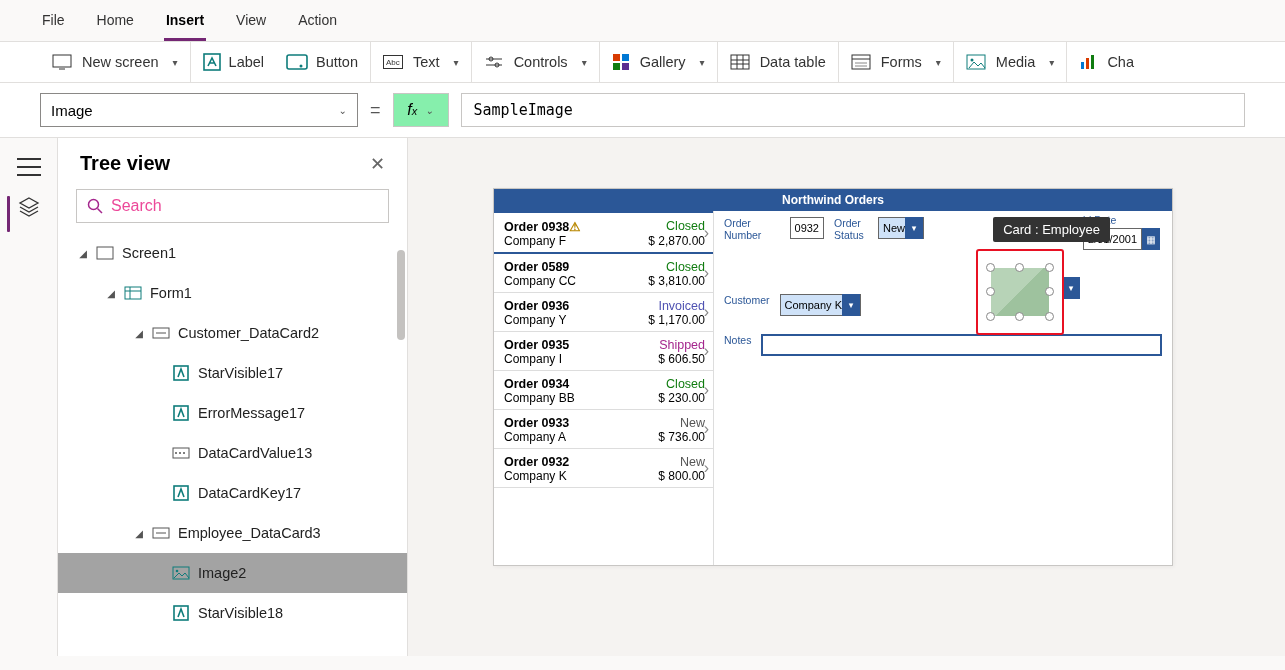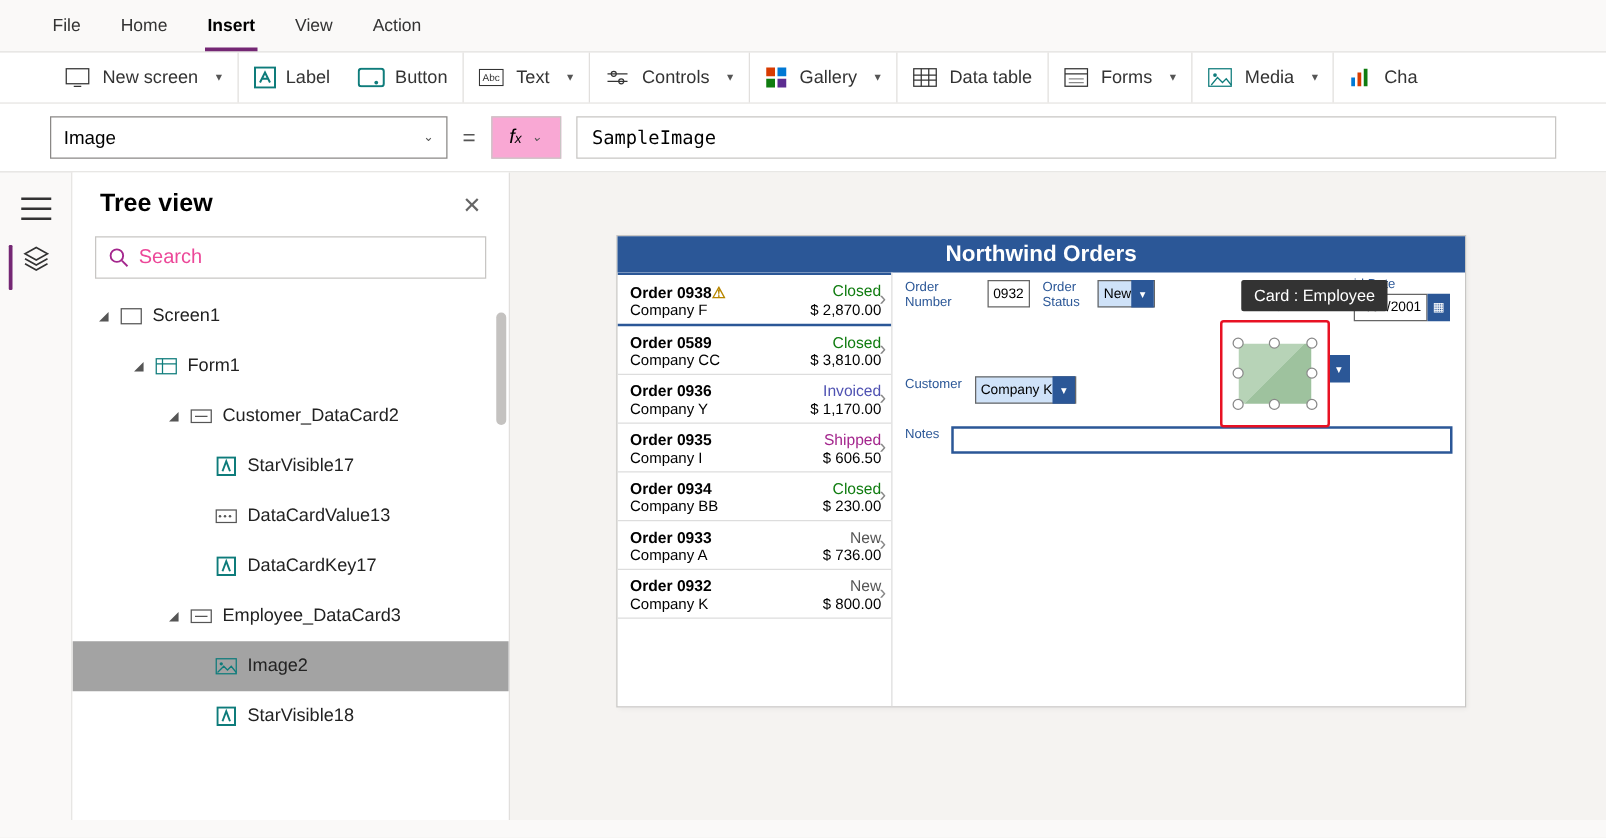--- a/index.html
+++ b/index.html
@@ -14,21 +14,21 @@
 .ribbon { display: flex; align-items: center; border-top: 1px solid #e1dfdd; border-bottom: 1px solid #e1dfdd; background: #fff; height: 42px; padding: 0 40px; gap: 0; font-size: 14.5px; color: #333; }
 .ribbon .group { display: flex; align-items: center; height: 100%; padding: 0 12px; border-right: 1px solid #e1dfdd; gap: 10px; }
 .ribbon .group:last-child { border-right: none; }
 .ribbon svg, .ribbon .ico { flex: none; }
 .chev { font-size: 10px; color: #555; margin-left: 4px; }
 
 
 .formula-row { display: flex; align-items: center; padding: 10px 40px; gap: 12px; border-bottom: 1px solid #e1dfdd; background:#fff; }
 .prop-select { width: 318px; height: 34px; border: 1px solid #8a8886; background: #fff; padding: 0 10px; display:flex; align-items:center; justify-content:space-between; font-size:15px; }
 .eq { font-size: 18px; color:#555; }
-.fx-box { border: 1px solid #c8c6c4; background:#f9a8d4; height: 34px; width: 56px; display:flex; align-items:center; justify-content:center; gap:4px; font-style: italic; }
+.fx-box { border: 1px solid #c8c6c4; background:#86efac; height: 34px; width: 56px; display:flex; align-items:center; justify-content:center; gap:4px; font-style: italic; }
 .formula-input { border: 1px solid #c8c6c4; background:#fff; height: 34px; flex: 1 1 auto; padding: 0 12px; display:flex; align-items:center; font-family: Consolas, monospace; font-size:15px; }
 
 
 .workspace { display:flex; height: calc(670px - 152px); }
 .leftrail { width: 58px; border-right: 1px solid #e1dfdd; display:flex; flex-direction:column; align-items:center; padding-top:20px; gap:20px; }
 .leftrail .railbtn { width:24px; height:18px; display:flex; flex-direction:column; justify-content:space-between; }
 .leftrail .railbtn span { height:2px; background:#333; }
 .layers { position:relative; width:22px; height:22px; }
 .layers svg { position:absolute; top:0; left:0; }
 .layers-marker { position:absolute; left:-11px; top:0; width:3px; height:36px; background:#742774; border-radius:1px; }
@@ -40,21 +40,21 @@
 .tree { overflow-y:auto; flex:1; padding-bottom:10px; }
 .tree-scroll { position:absolute; right:2px; top:112px; width:8px; height:90px; background:#c4c2c0; border-radius:4px; }
 .tree-item { display:flex; align-items:center; height: 40px; gap:8px; cursor:pointer; font-size:14.5px; color:#222; }
 .tree-item .caret { width:10px; color:#555; font-size:10px; text-align:center; }
 .tree-item.selected { background:#a3a3a3; }
 .ti-ico { width:18px; height:18px; display:flex; align-items:center; justify-content:center; }
 .ti-ico svg { display:block; }
 
 .canvas { flex:1; background:#f5f3f1; position:relative; }
 .app-frame { position:absolute; left:85px; top:50px; width:680px; height:378px; background:#fff; border:1px solid #c8c6c4; box-shadow:1px 1px 4px rgba(0,0,0,0.05); display:flex; flex-direction:column; }
-.app-header { background:#2b5797; color:#fff; font-weight:700; text-align:center; padding:4px 0; font-size:18px; }
+.app-header { background:#2b5797; color:#fff; font-weight:700; text-align:center; padding:4px 0; font-size:12px; }
 .app-body { flex:1; display:flex; }
 .orders-list { width:220px; border-right:1px solid #ddd; overflow:hidden; }
 .order-row { border-bottom:1px solid #ddd; padding:6px 8px 4px 10px; display:flex; flex-direction:column; gap:0; position:relative; }
 .order-row.sel { border-top:2px solid #2b5797; border-bottom:2px solid #2b5797; }
 .order-line1 { display:flex; justify-content:space-between; font-size:12.5px; }
 .order-line1 .oid { font-weight:700; }
 .order-line2 { display:flex; justify-content:space-between; font-size:12px; }
 .order-row .chevr { position:absolute; right:4px; top:50%; transform:translateY(-50%); color:#888; font-size:16px; }
 .status-closed { color:#107c10; }
 .status-invoiced { color:#4f52b2; }
@@ -269,20 +269,29 @@
         <span class="ti-ico">
             <svg width="16" height="16">
               <rect x="1" y="1" width="14" height="14" class="teal"></rect>
               <path d="M5 12 L8 4 L11 12" class="teal"></path>
             </svg>
           </span>
         <span>StarVisible17</span>
       </div>
       <div class="tree-item" style="padding-left:114px;">
         <span class="ti-ico">
+            <svg width="16" height="16">
+              <rect x="1" y="1" width="14" height="14" class="teal"></rect>
+              <path d="M5 12 L8 4 L11 12" class="teal"></path>
+            </svg>
+          </span>
+        <span>ErrorMessage17</span>
+      </div>
+      <div class="tree-item" style="padding-left:114px;">
+        <span class="ti-ico">
             <svg width="18" height="12">
               <rect x="1" y="1" width="16" height="10" fill="none" stroke="#555"></rect>
               <circle cx="4" cy="6" r="1" fill="#555"></circle>
               <circle cx="8" cy="6" r="1" fill="#555"></circle>
               <circle cx="12" cy="6" r="1" fill="#555"></circle>
             </svg>
           </span>
         <span>DataCardValue13</span>
       </div>
       <div class="tree-item" style="padding-left:114px;">

